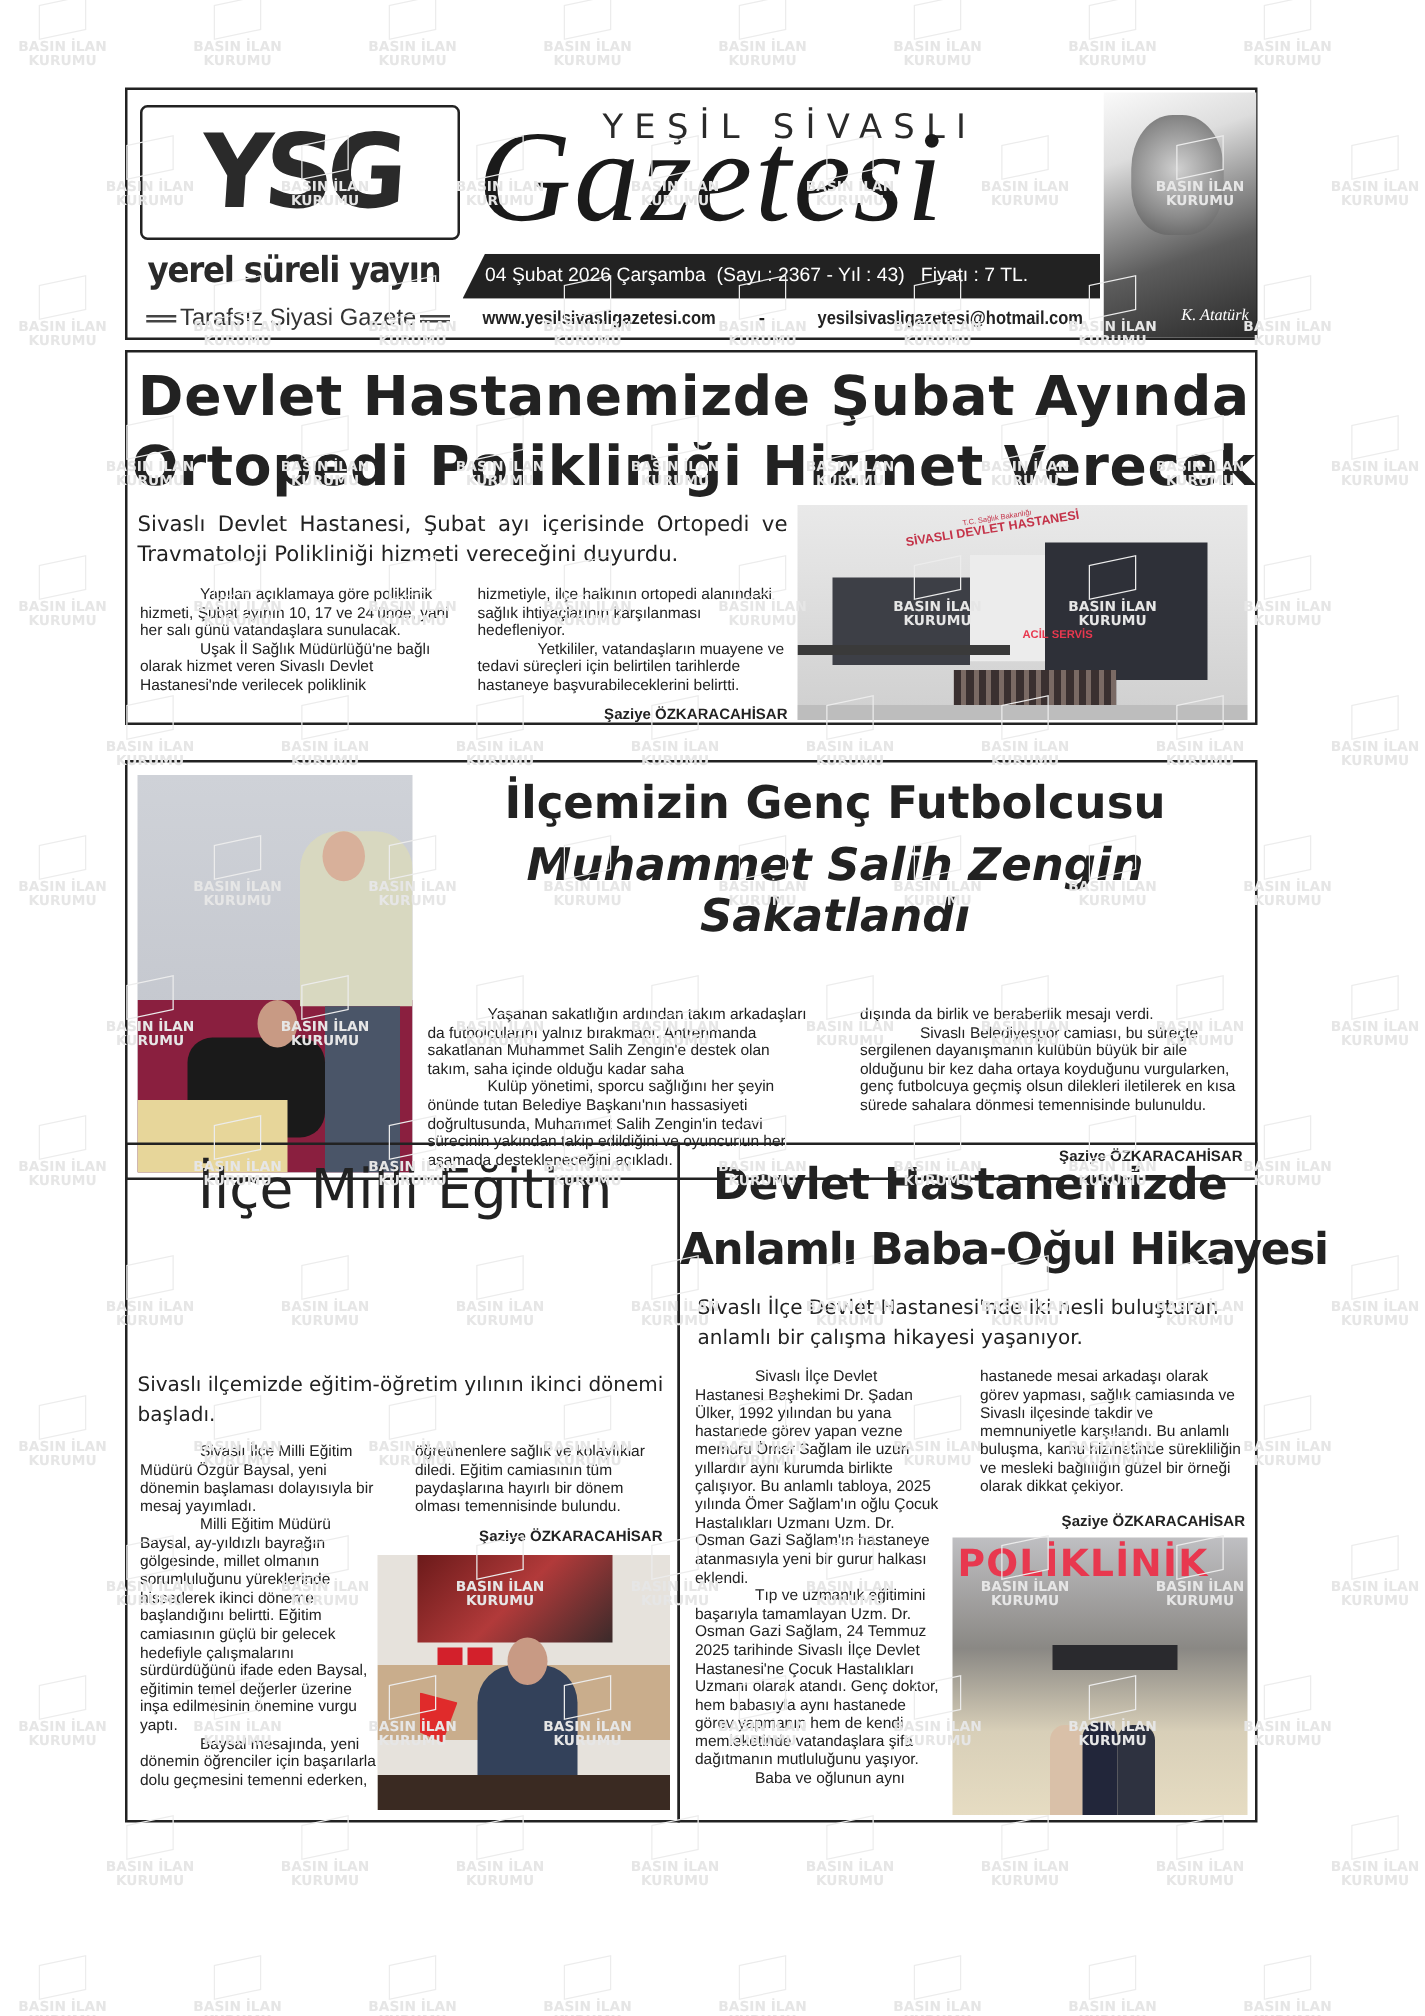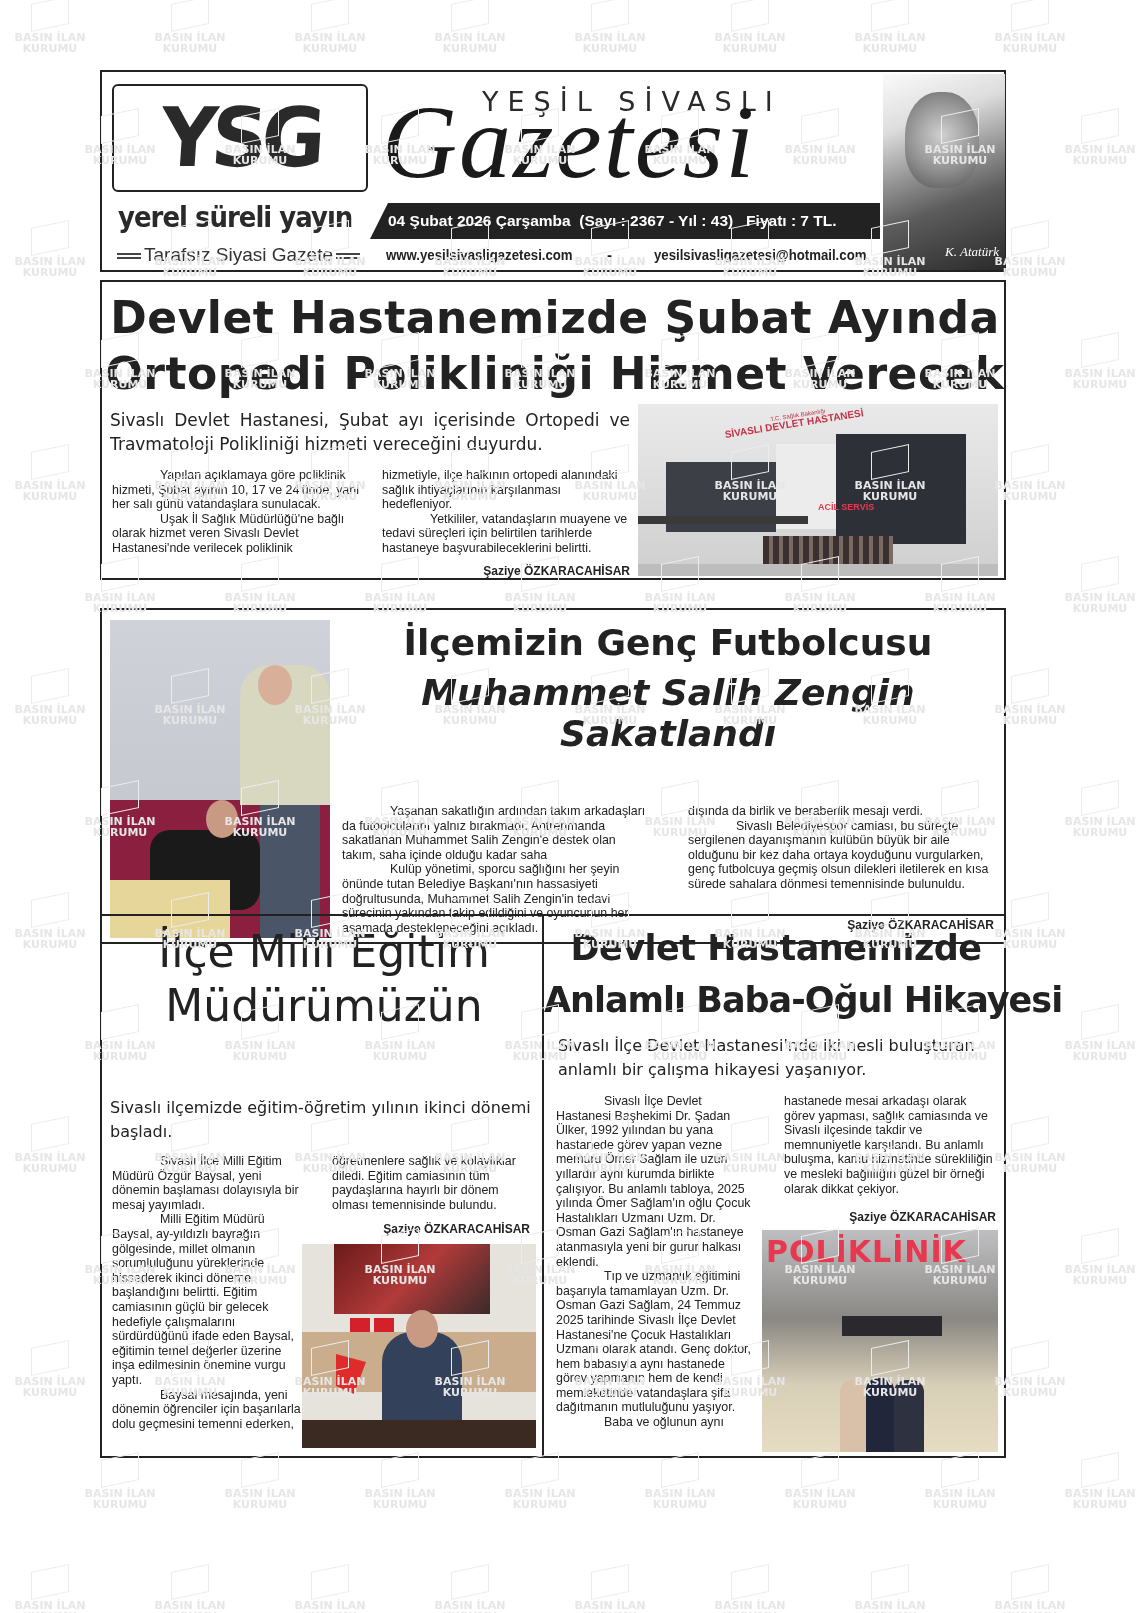--- a/index.html
+++ b/index.html
@@ -7,21 +7,21 @@
   .wm{position:absolute;width:80px;height:60px;text-align:center;color:#e6e6e6;font-family:"DejaVu Sans",sans-serif;font-weight:bold;font-size:11px;line-height:11px;pointer-events:none;z-index:5;}
   .wm .box{width:36px;height:26px;margin:0 auto 4px;border:1px solid #ececec;transform:skewY(-12deg);}
   .masthead{position:absolute;left:100px;top:70px;width:906px;height:202px;border:2px solid #222;box-sizing:border-box;}
   .logo-box{position:absolute;left:10px;top:12px;width:252px;height:104px;border:2px solid #222;border-radius:6px;display:flex;align-items:center;justify-content:center;}
   .logo-text{font-family:"DejaVu Sans",sans-serif;font-weight:bold;font-size:78px;letter-spacing:-6px;color:#2a2a2a;transform:scaleY(1.05) skewX(-4deg);}
   .tagline{position:absolute;left:16px;top:130px;font-family:"DejaVu Sans",sans-serif;font-weight:bold;font-size:26px;color:#2a2a2a;letter-spacing:-1px;transform:scaleY(1.1);}
   .motto{position:absolute;left:12px;top:172px;font-size:19px;color:#333;}
   .motto .bars{display:inline-block;width:24px;border-top:2px solid #444;border-bottom:2px solid #444;height:2px;vertical-align:middle;margin:0 3px;}
   .title-top{position:absolute;left:380px;top:14px;font-family:"DejaVu Sans",sans-serif;font-size:27px;letter-spacing:9px;color:#2a2a2a;}
   .title-main{position:absolute;left:280px;top:10px;font-family:"Liberation Serif",serif;font-style:italic;font-size:104px;color:#1a1a1a;letter-spacing:2px;}
-  .dateband{position:absolute;left:268px;top:131px;width:510px;height:36px;background:#222;color:#fff;clip-path:polygon(18px 0,100% 0,100% 100%,0 100%);display:flex;align-items:center;padding-left:18px;box-sizing:border-box;font-weight:bold;font-size:15.5px;white-space:pre;}
+  .dateband{position:absolute;left:268px;top:131px;width:510px;height:36px;background:#222;color:#fff;clip-path:polygon(18px 0,100% 0,100% 100%,0 100%);display:flex;align-items:center;padding-left:18px;box-sizing:border-box;font-weight:normal;font-size:15.5px;white-space:pre;}
   .web{position:absolute;left:284px;top:174px;font-weight:bold;font-size:15px;color:#222;transform:scaleX(0.88);transform-origin:left;}
   .sep{position:absolute;left:505px;top:174px;font-weight:bold;font-size:15px;}
   .mail{position:absolute;left:552px;top:174px;font-weight:bold;font-size:15px;color:#222;transform:scaleX(0.88);transform-origin:left;}
   .portrait{position:absolute;left:781px;top:2px;width:122px;height:196px;background:linear-gradient(160deg,#fafafa 0%,#ddd 25%,#9a9a9a 45%,#5c5c5c 65%,#2a2a2a 100%);overflow:hidden;}
   .portrait .face{position:absolute;left:22px;top:18px;width:74px;height:96px;border-radius:45% 45% 40% 40%;background:radial-gradient(circle at 50% 45%,#d0d0d0,#8a8a8a 60%,#555 100%);}
   .portrait .sig{position:absolute;right:6px;bottom:10px;font-family:"Liberation Serif",serif;font-style:italic;color:#fff;font-size:13px;}
   .sec{position:absolute;border:2px solid #222;box-sizing:border-box;}
   .h1{font-family:"DejaVu Sans",sans-serif;font-weight:bold;color:#222;text-align:center;}
   .deck{font-family:"DejaVu Sans",sans-serif;color:#222;}
   .body{font-size:12.4px;line-height:14.6px;color:#222;}
@@ -98,21 +98,20 @@
   </div>
   <div class="col body" style="left:586px;top:194px;width:312px;">
     <p class="noind">dışında da birlik ve beraberlik mesajı verdi.</p>
     <p>Sivaslı Belediyespor camiası, bu süreçte sergilenen dayanışmanın kulübün büyük bir aile olduğunu bir kez daha ortaya koyduğunu vurgularken, genç futbolcuya geçmiş olsun dilekleri iletilerek en kısa sürede sahalara dönmesi temennisinde bulunuldu.</p>
   </div>
   <div class="byline" style="position:absolute;left:586px;top:308px;width:306px;">Şaziye ÖZKARACAHİSAR</div>
 </div>
 
 <div class="sec" style="left:100px;top:914px;width:444px;height:544px;">
   <div class="h1" style="position:absolute;left:0;top:10px;width:444px;font-size:44px;font-weight:normal;">İlçe Milli Eğitim</div>
-  <div class="h1" style="position:absolute;left:0;top:64px;width:444px;font-size:44px;font-weight:normal;">Müdürümüzün</div>
   <div class="deck" style="position:absolute;left:8px;top:180px;width:430px;font-size:16px;line-height:24px;">Sivaslı ilçemizde eğitim-öğretim yılının ikinci dönemi başladı.</div>
   <div class="col body" style="left:10px;top:238px;width:190px;">
     <p>Sivaslı İlçe Milli Eğitim Müdürü Özgür Baysal, yeni dönemin başlaması dolayısıyla bir mesaj yayımladı.</p>
     <p>Milli Eğitim Müdürü Baysal, ay-yıldızlı bayrağın gölgesinde, millet olmanın sorumluluğunu yüreklerinde hissederek ikinci döneme başlandığını belirtti. Eğitim camiasının güçlü bir gelecek hedefiyle çalışmalarını sürdürdüğünü ifade eden Baysal, eğitimin temel değerler üzerine inşa edilmesinin önemine vurgu yaptı.</p>
     <p>Baysal mesajında, yeni dönemin öğrenciler için başarılarla dolu geçmesini temenni ederken,</p>
   </div>
   <div class="col body" style="left:230px;top:238px;width:206px;">
     <p class="noind">öğretmenlere sağlık ve kolaylıklar diledi. Eğitim camiasının tüm paydaşlarına hayırlı bir dönem olması temennisinde bulundu.</p>
   </div>
   <div class="byline" style="position:absolute;left:230px;top:306px;width:198px;">Şaziye ÖZKARACAHİSAR</div>

